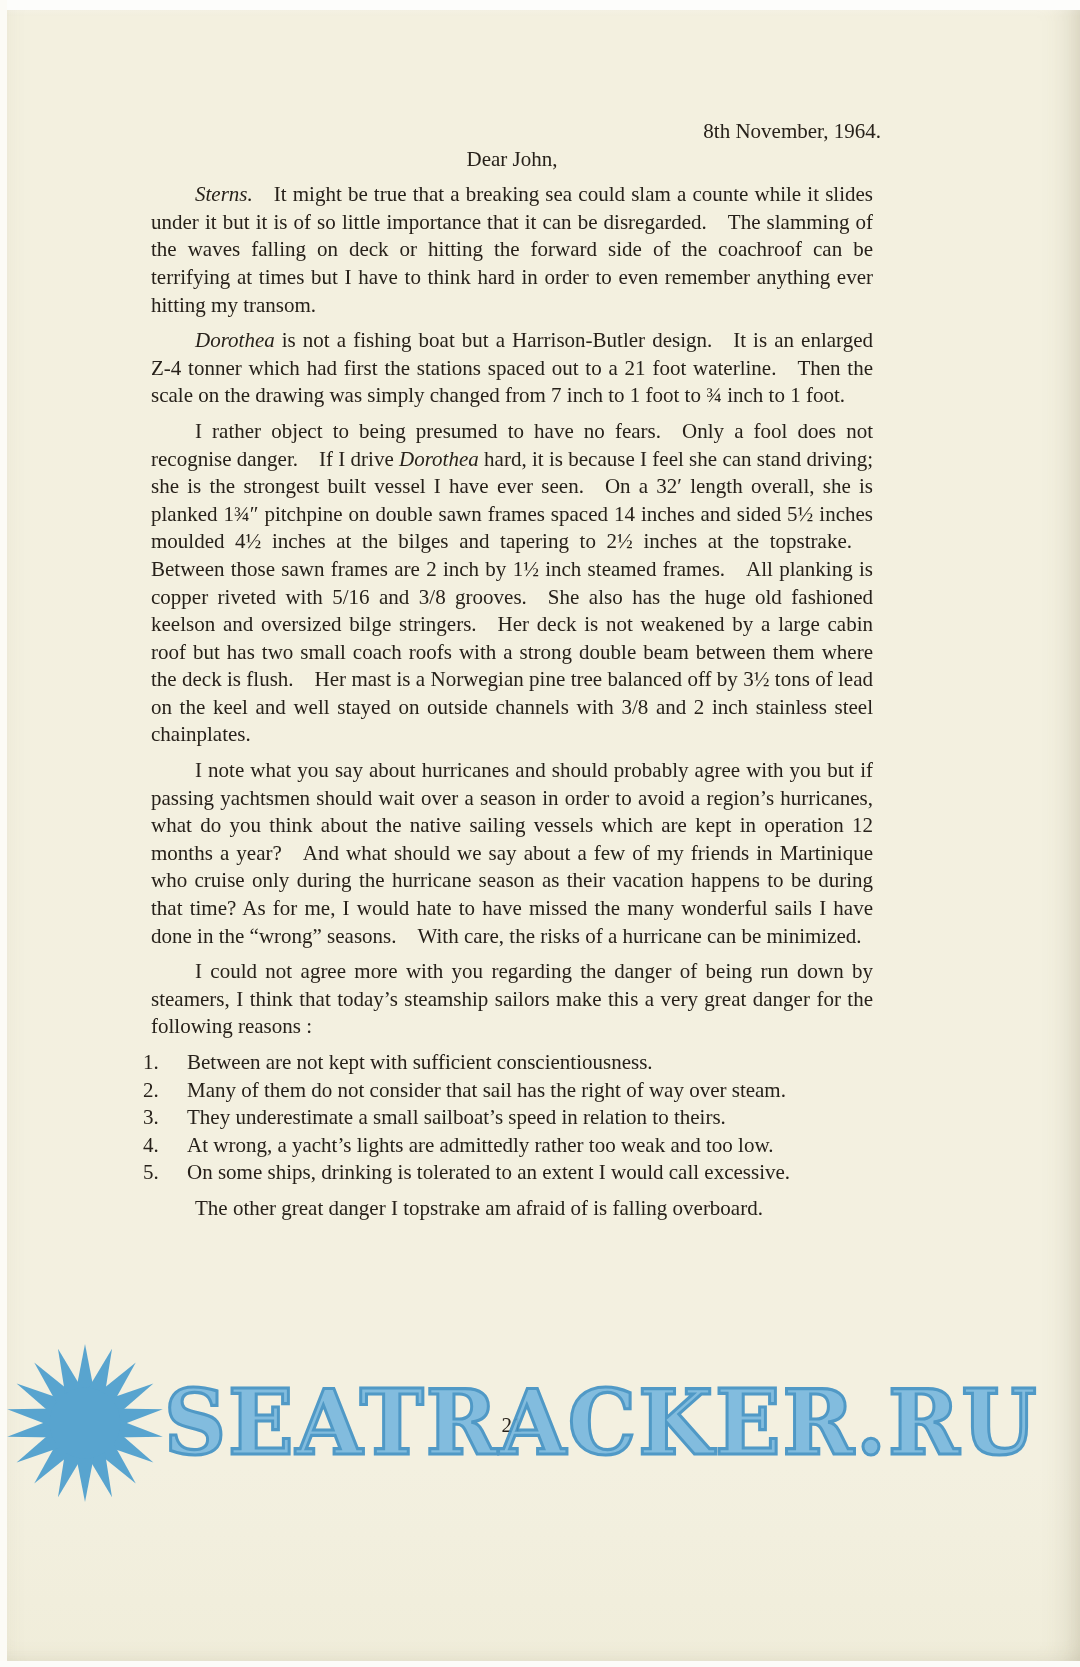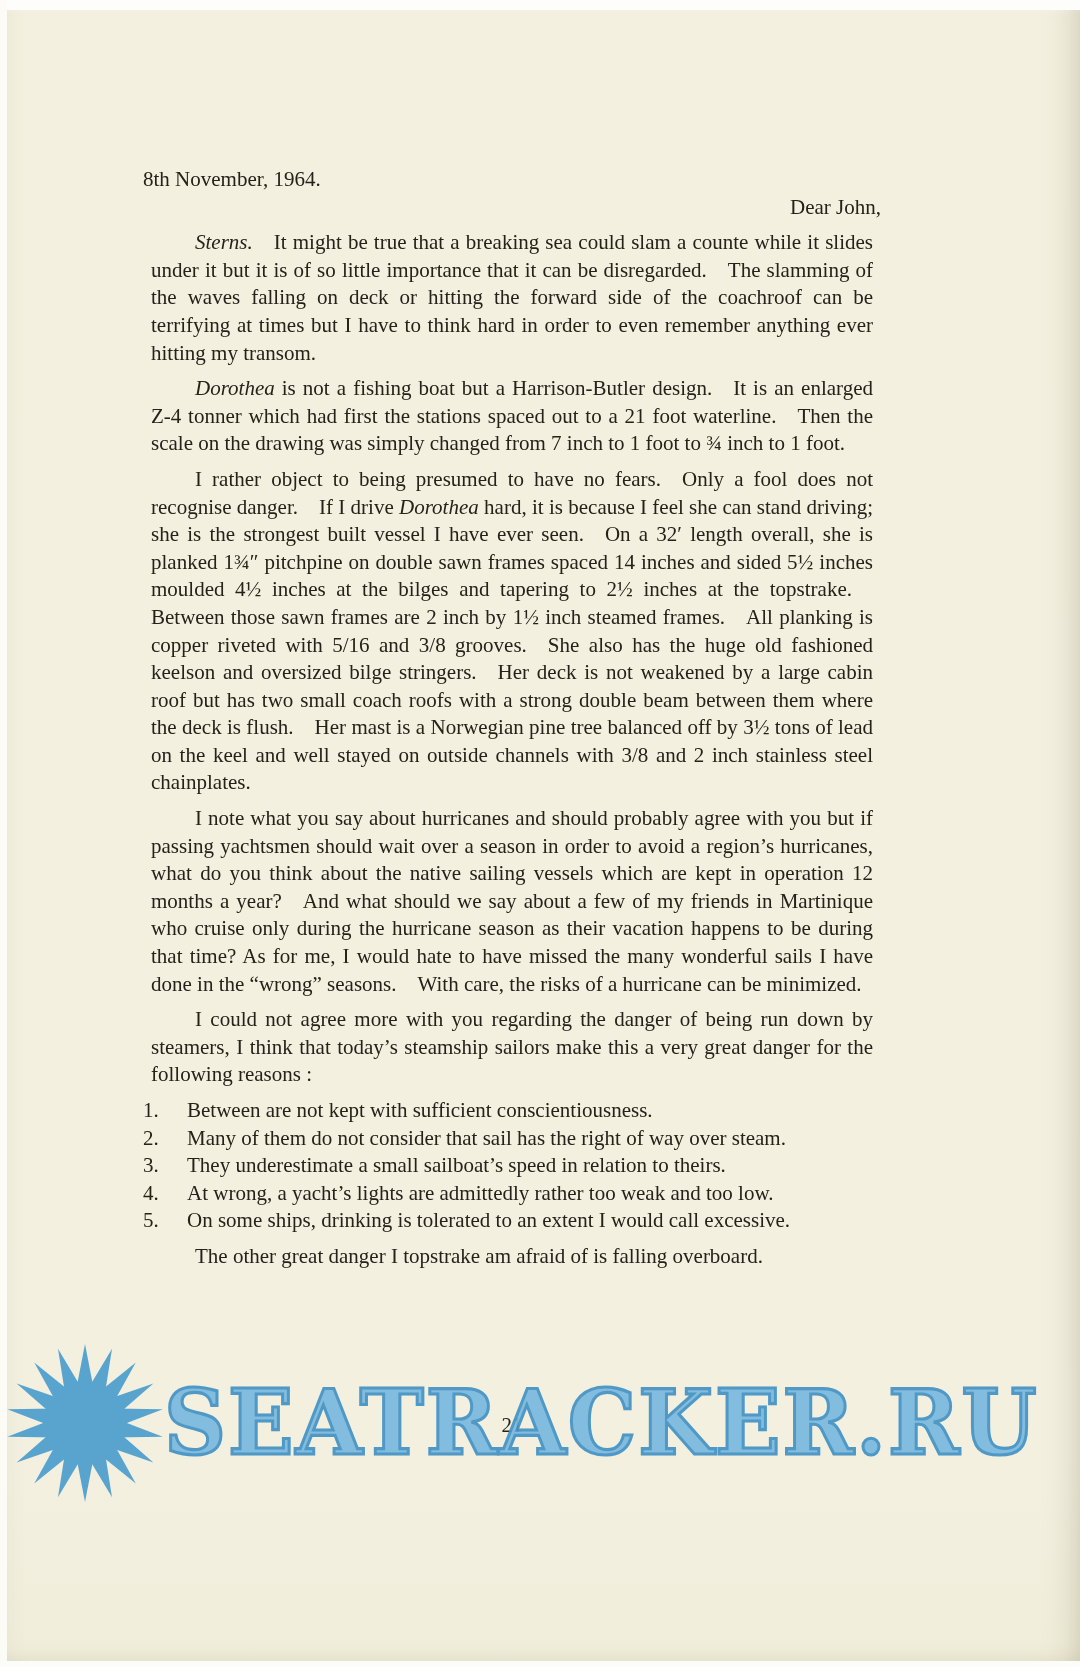--- a/index.html
+++ b/index.html
@@ -22,22 +22,22 @@
   .bottom-edge{ position:absolute; bottom:0; left:0; right:0; height:6px; background:#fcfcf9; }
 
   .content {
     position: absolute;
     left: 143px; top: 118px; width: 738px;
     color: #27211a;
     font-size: 21px;
     line-height: 27.6px;
     text-align: justify;
   }
-  .date       { text-align: left; margin-top: 48px; }
-  .salutation { text-align: right; }
+  .date       { text-align: right; }
+  .salutation { text-align: center; }
   .para       { margin: 8px; text-indent: 44px; }
   .it         { font-style: italic; }
 
   .list       { margin: 0; }
   .list-item  { position: relative; padding-left: 44px; }
   .list-num   { position: absolute; left: 0; top: 0; }
 
   .closing    { text-indent: 44px; }
 
   .pagenum {

